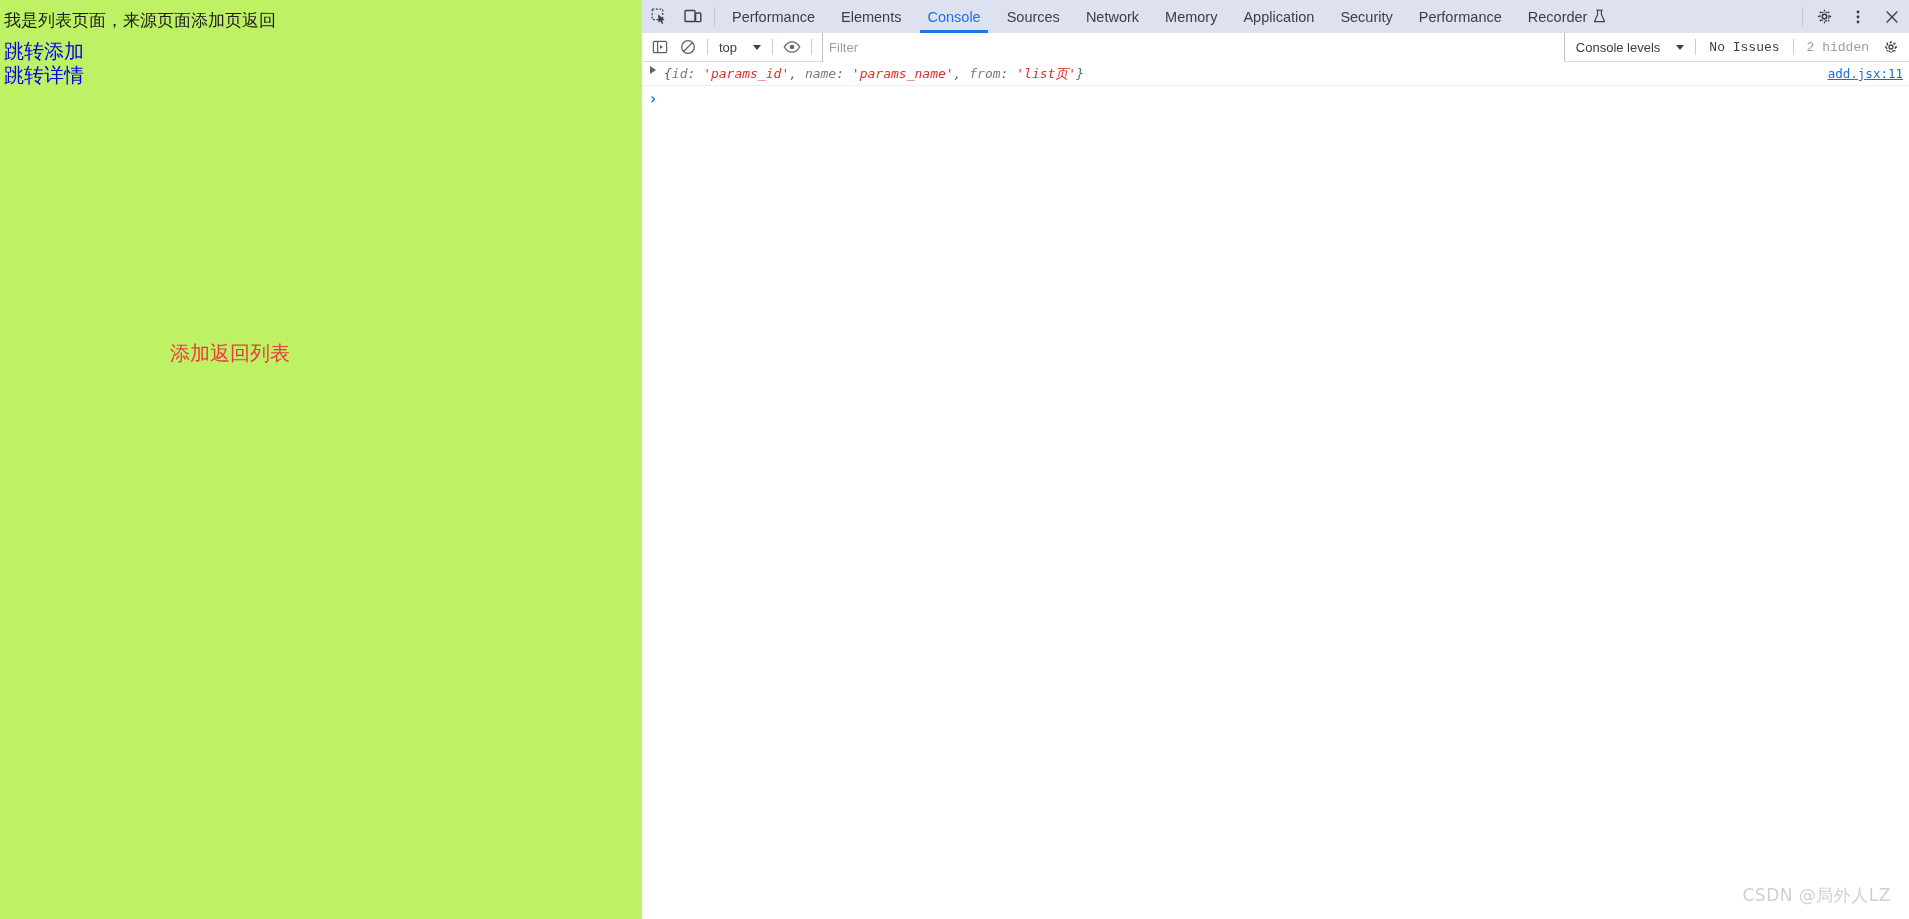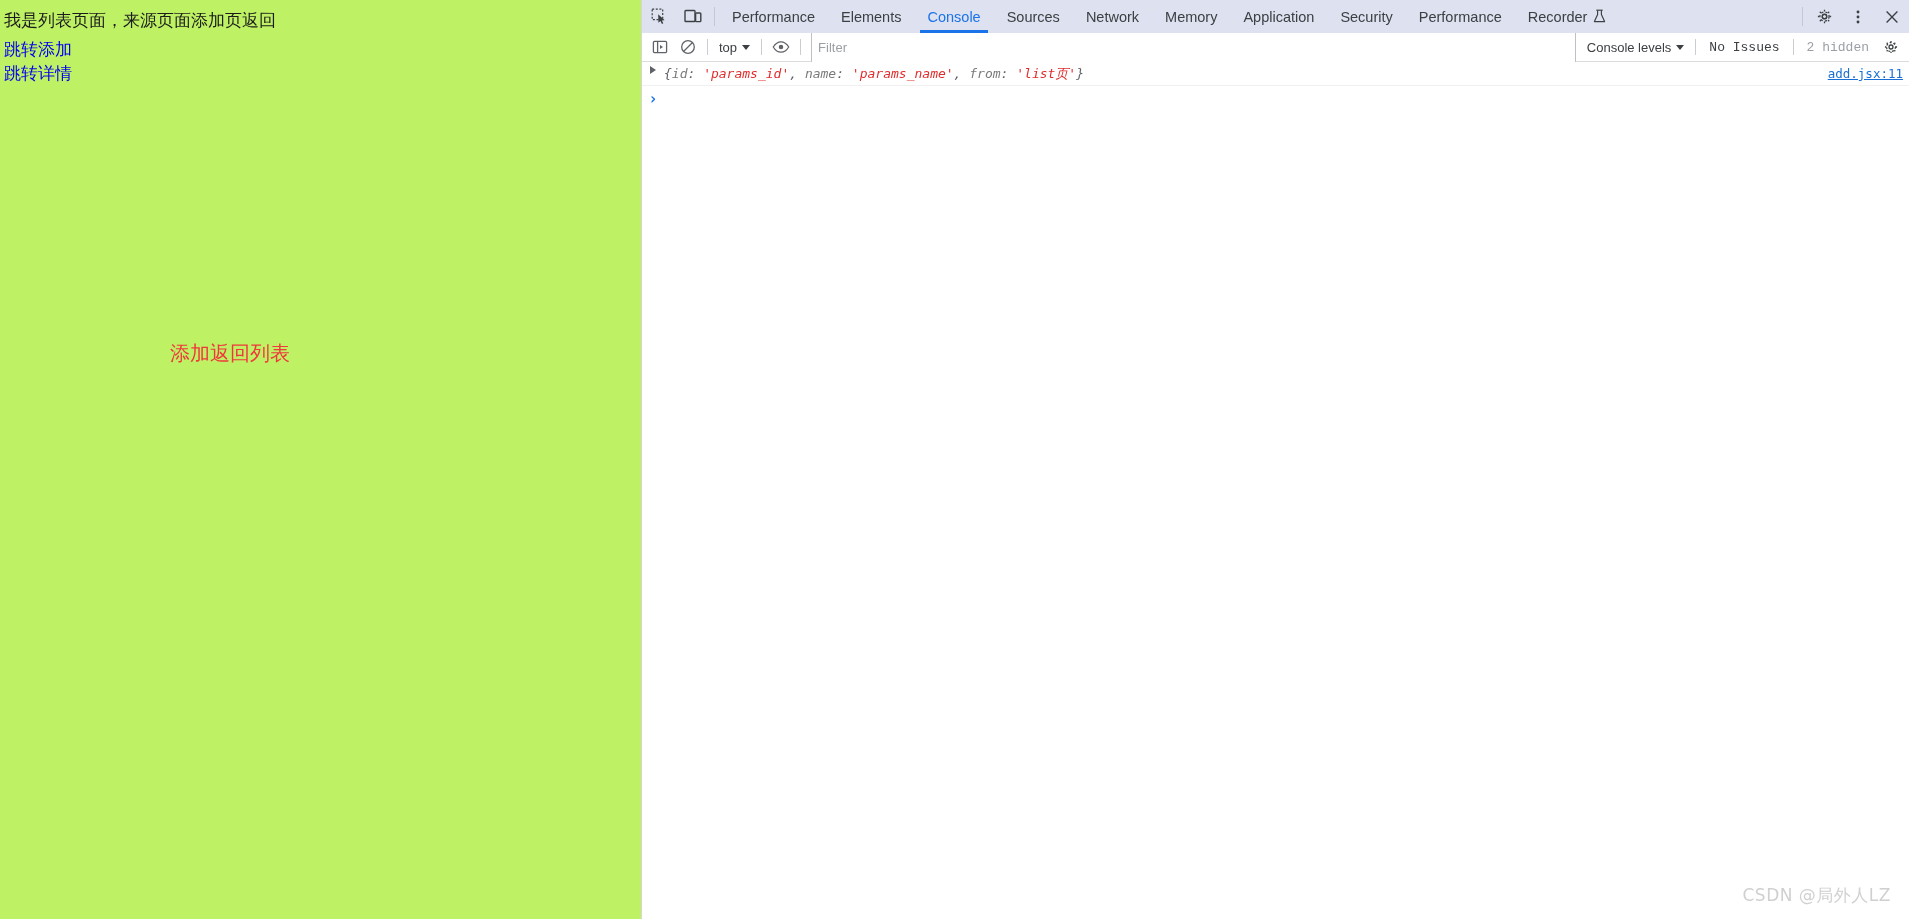--- a/index.html
+++ b/index.html
@@ -24,21 +24,21 @@
     position: absolute;
     left: 4px; top: 9px;
     font-size: 17px;
     color: #1b1b1b;
     white-space: nowrap;
     font-family: "DejaVu Sans", "Liberation Sans", sans-serif;
   }
   .page-link {
     position: absolute;
     left: 4px;
-    font-size: 17px;
+    font-size: 20px;
     color: #0000ee;
     text-decoration: none;
     white-space: nowrap;
     font-family: "DejaVu Sans", "Liberation Sans", sans-serif;
     cursor: pointer;
   }
   #link-add { top: 38px; }
   #link-detail { top: 62px; }
   .page-red-text {
     position: absolute;
@@ -118,21 +118,21 @@
     color: #5f6368;
     flex: 0 0 auto;
   }
   .fb-sep {
     width: 1px; height: 16px;
     background: #cacdd1;
     margin: 0 5px;
     flex: 0 0 1px;
   }
   .fb-select {
-    display: flex; align-items: center; gap: 5px;
+    display: flex; align-items: center; gap: 16px;
     font-size: 13px;
     color: #3c4043;
     padding: 0 6px;
     cursor: pointer;
     white-space: nowrap;
     flex: 0 0 auto;
     font-family: "Liberation Sans", sans-serif;
   }
   .caret {
     width: 0; height: 0;

